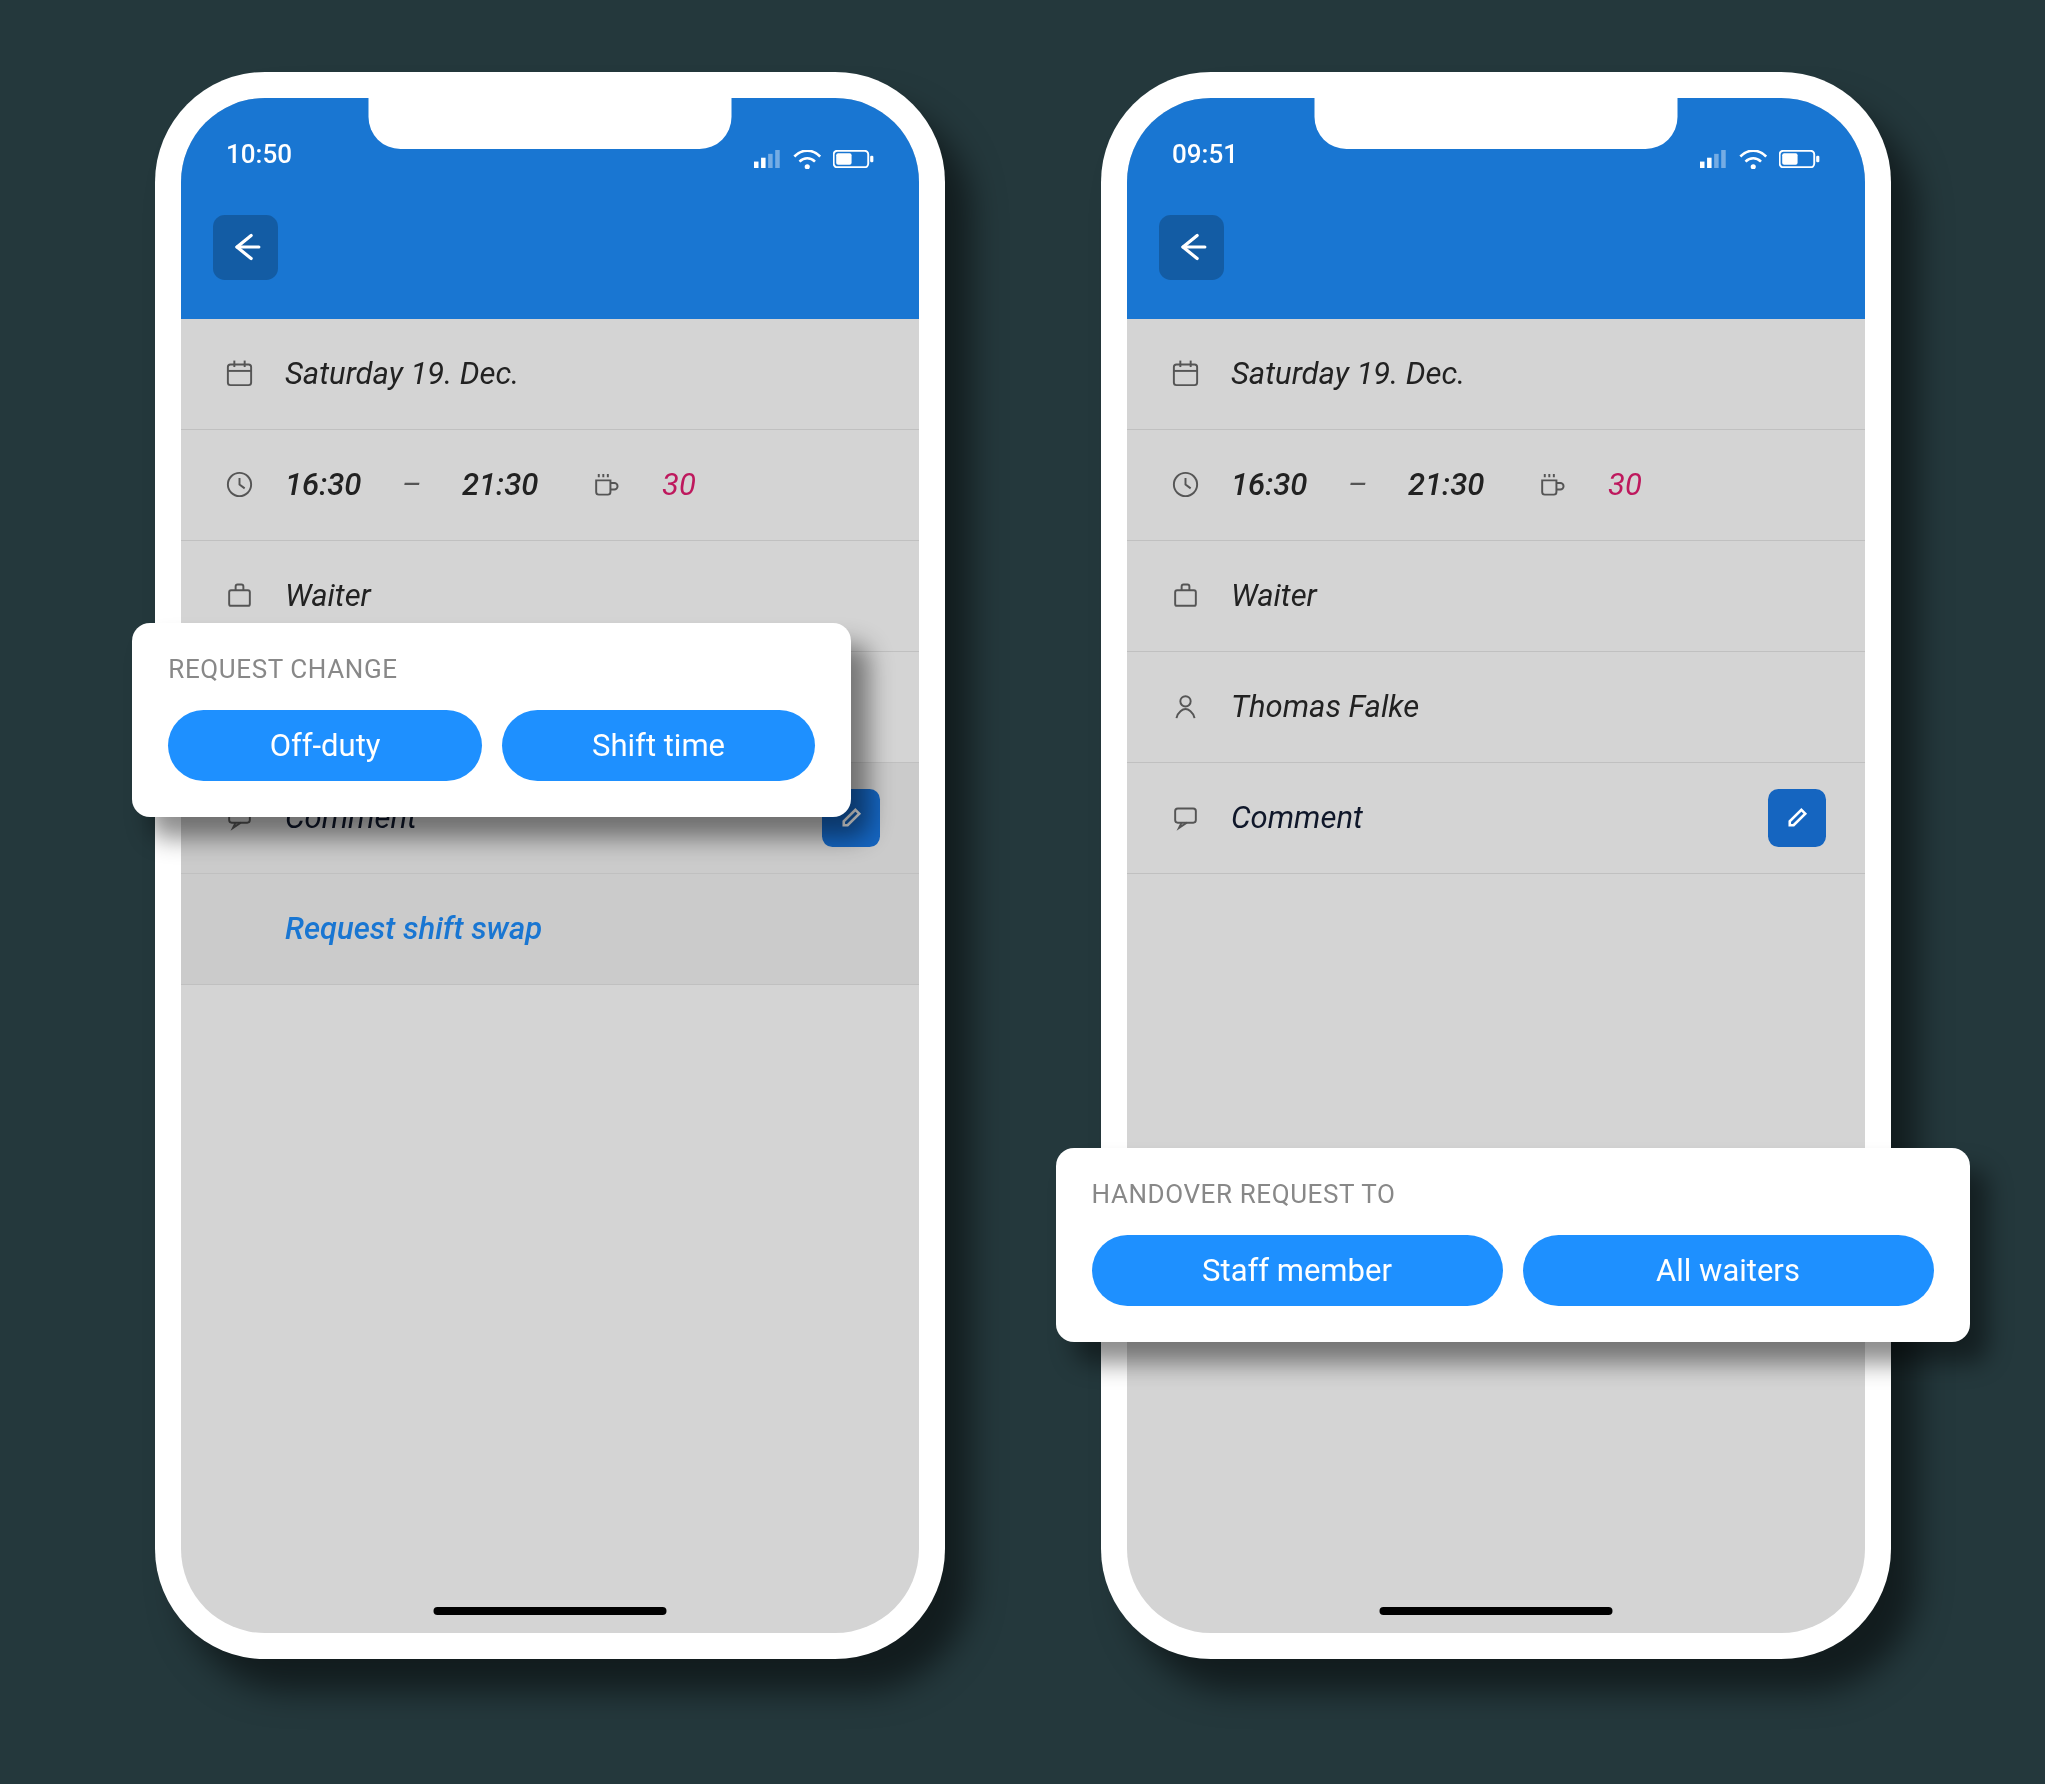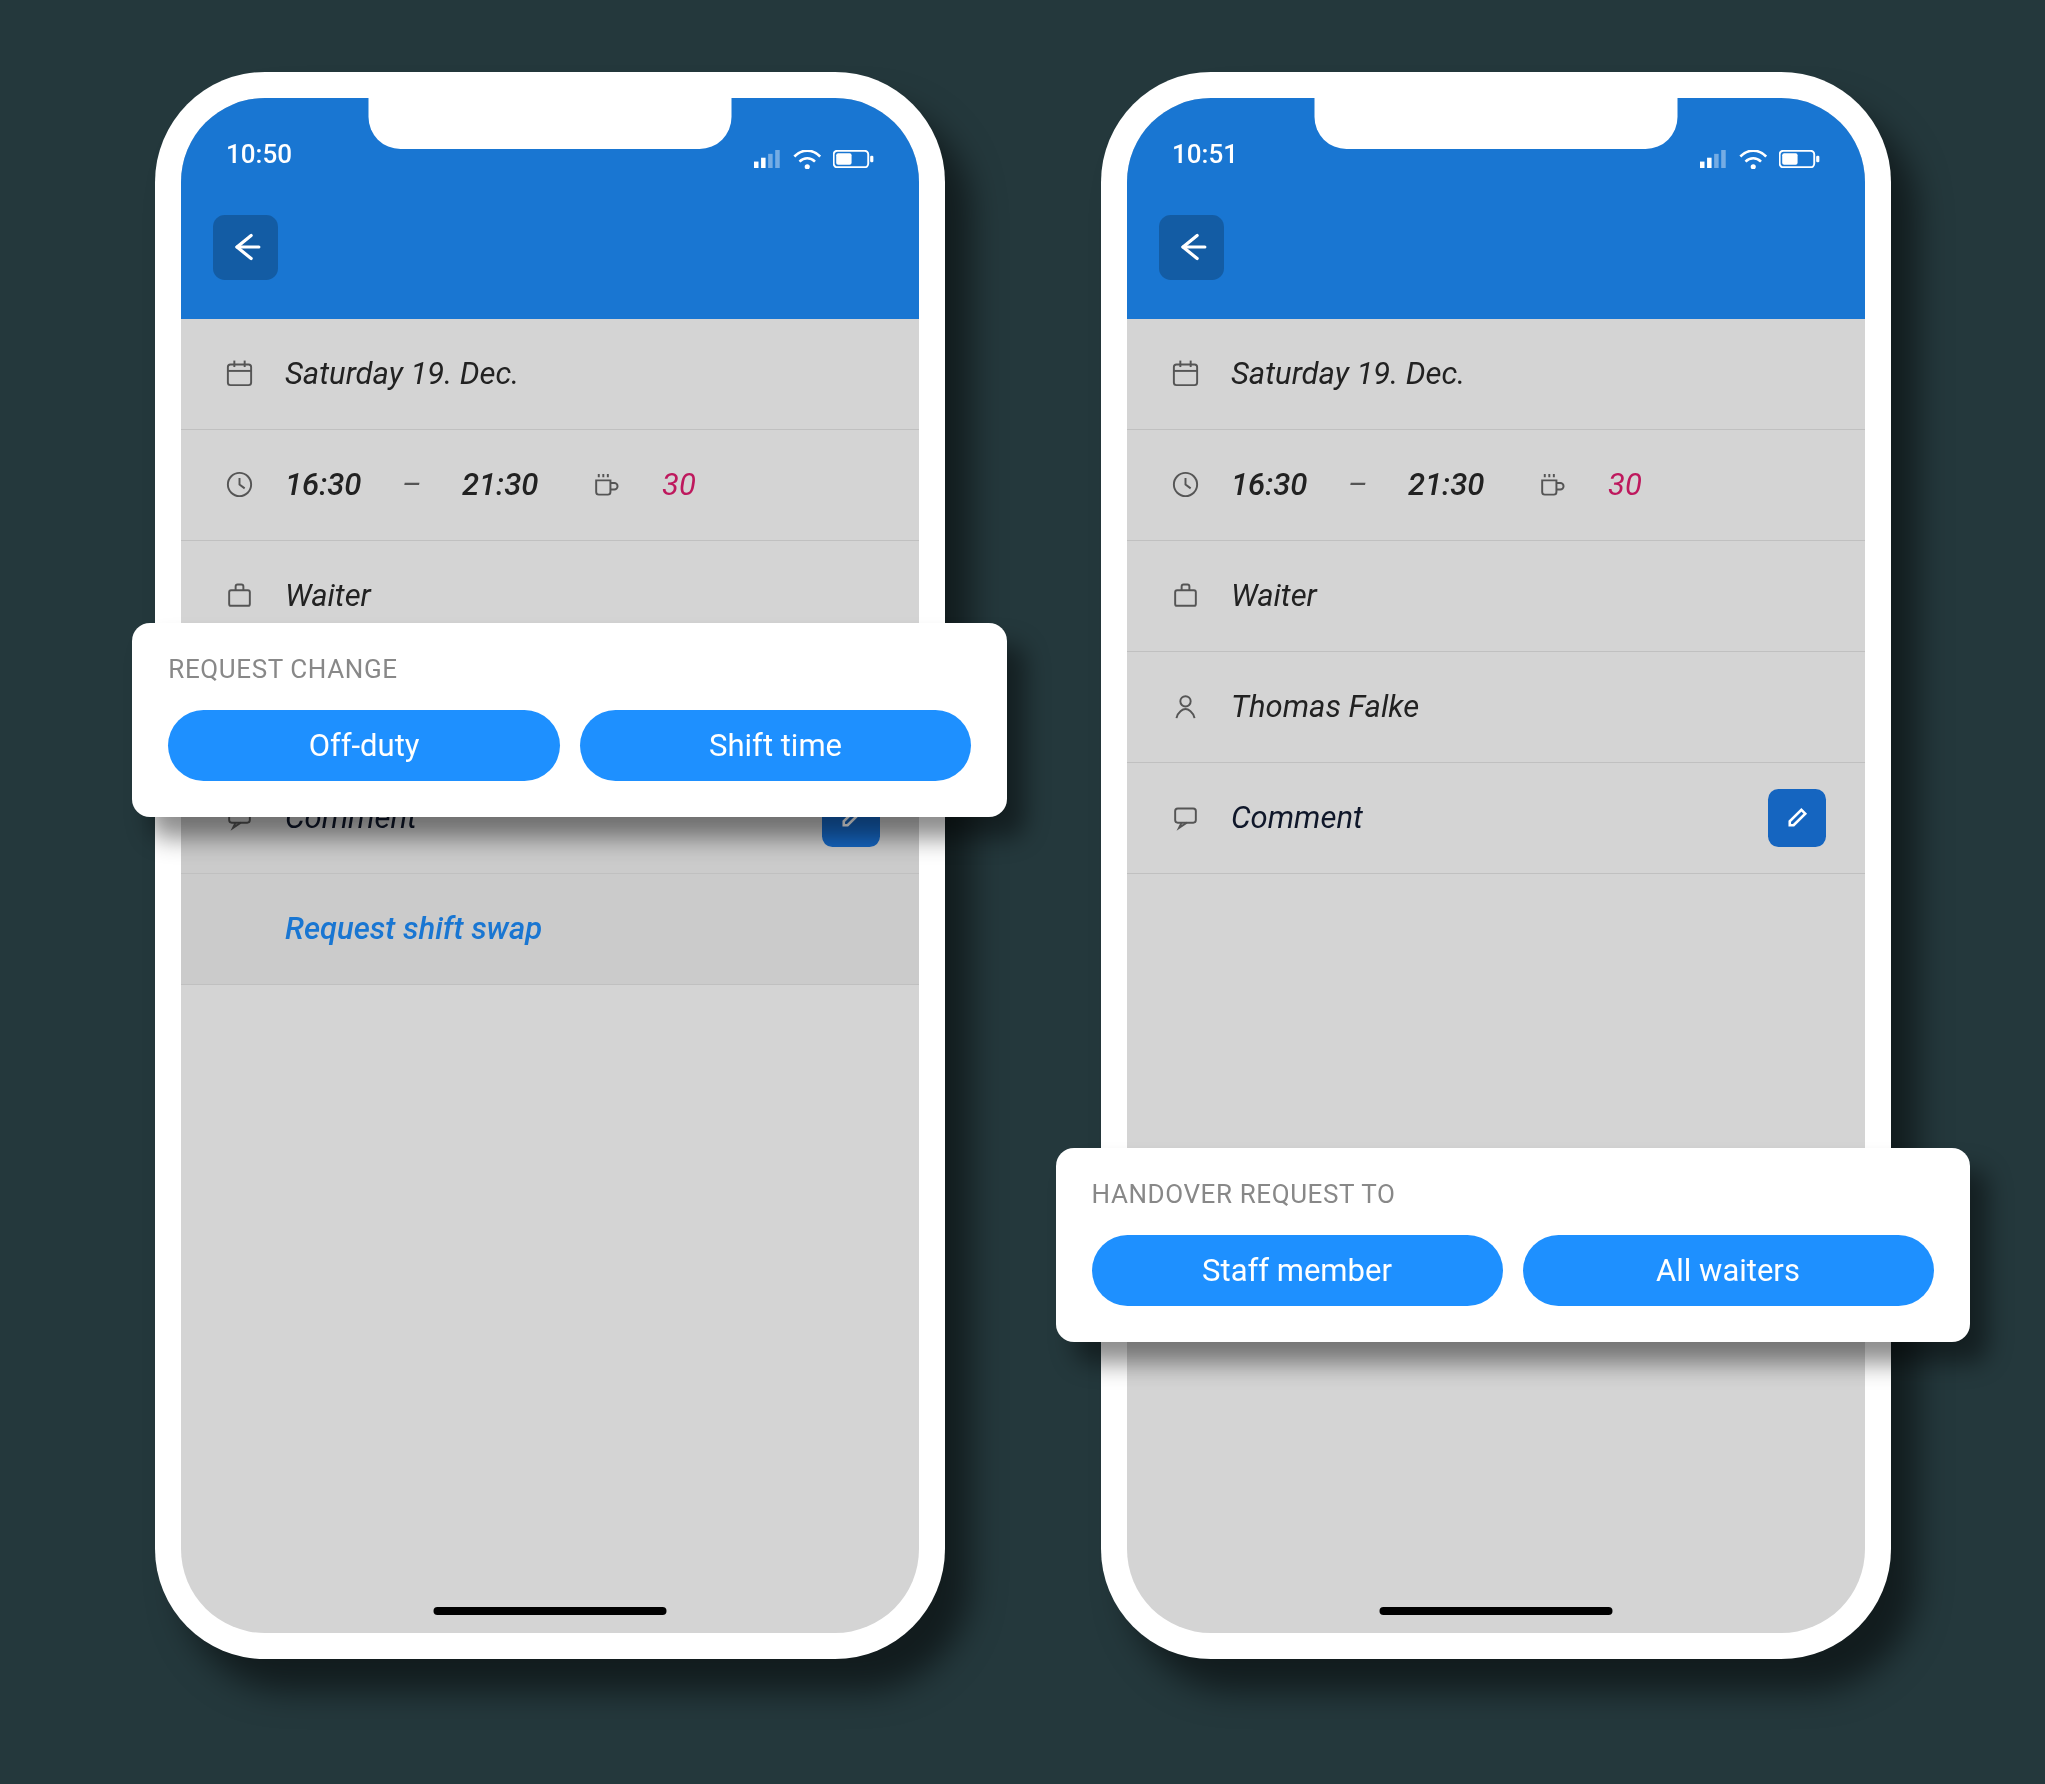--- a/index.html
+++ b/index.html
@@ -193,21 +193,21 @@
     border-radius: 39px;
     display:flex;
     align-items:center;
     justify-content:center;
   }
 
   
   .callout-left {
     top: 551px;
     left: -3.2px;
-    width: 875px;
+    width: 719px;
   }
   .callout-right {
     top: 1076px;
     left: -26px;
     width: 914px;
   }
 </style>
 </head>
 <body>
 
@@ -342,21 +342,21 @@
       </div>
     </div>
   </div>
 
   <div class="phone-slot">
     <div class="phone">
       <div class="screen">
         <div class="notch"></div>
 
         <div class="status-bar">
-          <span>10:51</span>
+          <span>09:51</span>
           <span class="status-right">
             <svg width="27" height="18" viewBox="0 0 42 28">
                   <rect x="0" y="18" width="7" height="10" fill="#fff"></rect>
                   <rect x="11" y="12" width="7" height="16" fill="#fff"></rect>
                   <rect x="22" y="6" width="7" height="22" fill="#fff" opacity="0.4"></rect>
                   <rect x="33" y="0" width="7" height="28" fill="#fff" opacity="0.4"></rect>
                 </svg>
             <svg width="28.5" height="19.4" viewBox="0 0 44 30">
                   <path d="M2 10 C14 -2 30 -2 42 10" stroke="#fff" stroke-width="4" fill="none"></path>
                   <path d="M10 18 C17 11 27 11 34 18" stroke="#fff" stroke-width="4" fill="none"></path>

